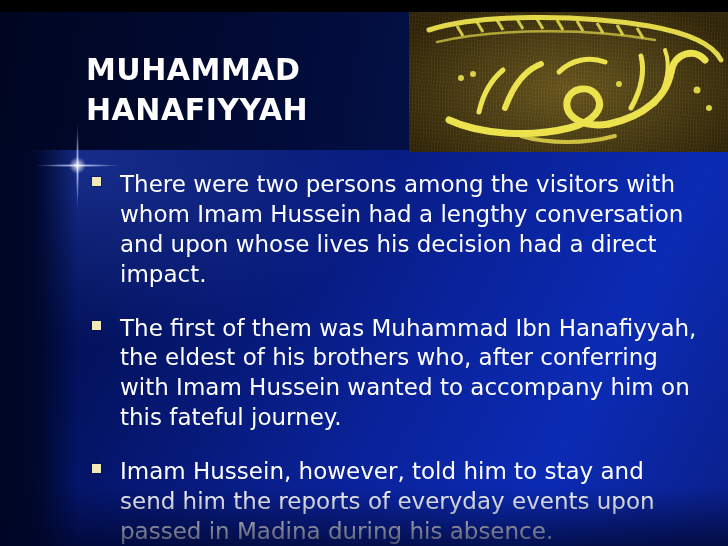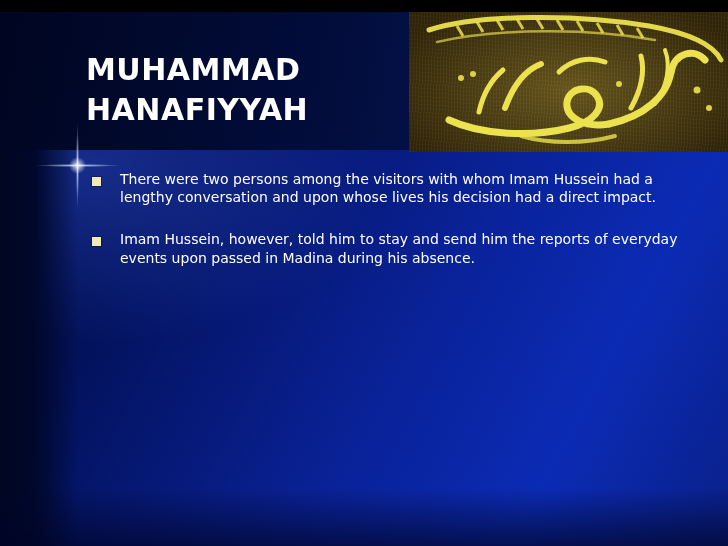--- a/index.html
+++ b/index.html
@@ -118,21 +118,21 @@
     position: absolute;
     left: 86px;
     top: 158px;
     width: 620px;
   }
   .bullet {
     position: relative;
     padding-left: 34px;
     margin-bottom: 24px;
     color: #ffffff;
-    font-size: 14px;
+    font-size: 23px;
     line-height: 1.30;
   }
   .bullet .marker {
     position: absolute;
     left: 6px;
     top: 7px;
     width: 9px;
     height: 9px;
     background: #f2e9b8;
     box-shadow: 0 0 0 1px rgba(0,0,0,0.25);
@@ -183,17 +183,21 @@
     </svg>
   </div>
 
   <div class="body">
     <div class="bullet">
       <span class="marker"></span>
       <span>There were two persons among the visitors with whom Imam Hussein had a lengthy conversation and upon whose lives his decision had a direct impact.</span>
     </div>
     <div class="bullet">
       <span class="marker"></span>
+      <span>The first of them was Muhammad Ibn Hanafiyyah, the eldest of his brothers who, after conferring with Imam Hussein wanted to accompany him on this fateful journey.</span>
+    </div>
+    <div class="bullet">
+      <span class="marker"></span>
       <span>Imam Hussein, however, told him to stay and send him the reports of everyday events upon passed in Madina during his absence.</span>
     </div>
   </div>
 
 </div>
 
 </body></html>

